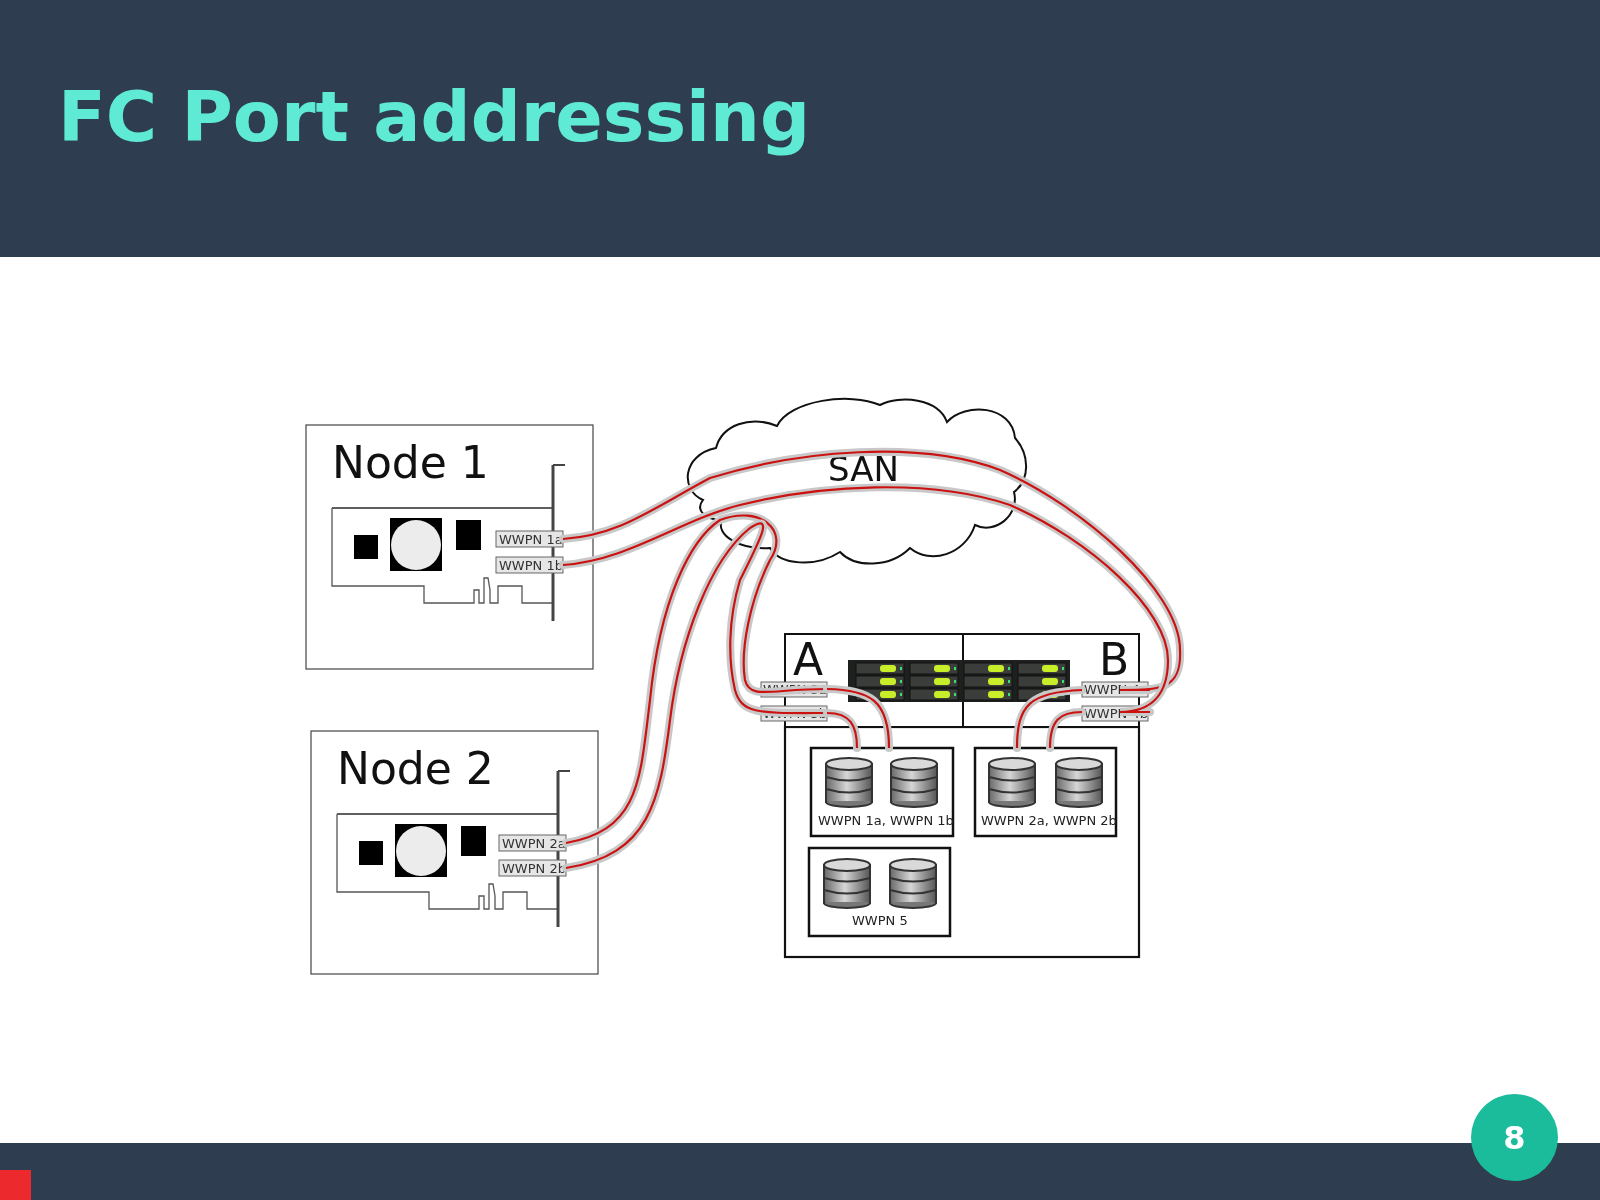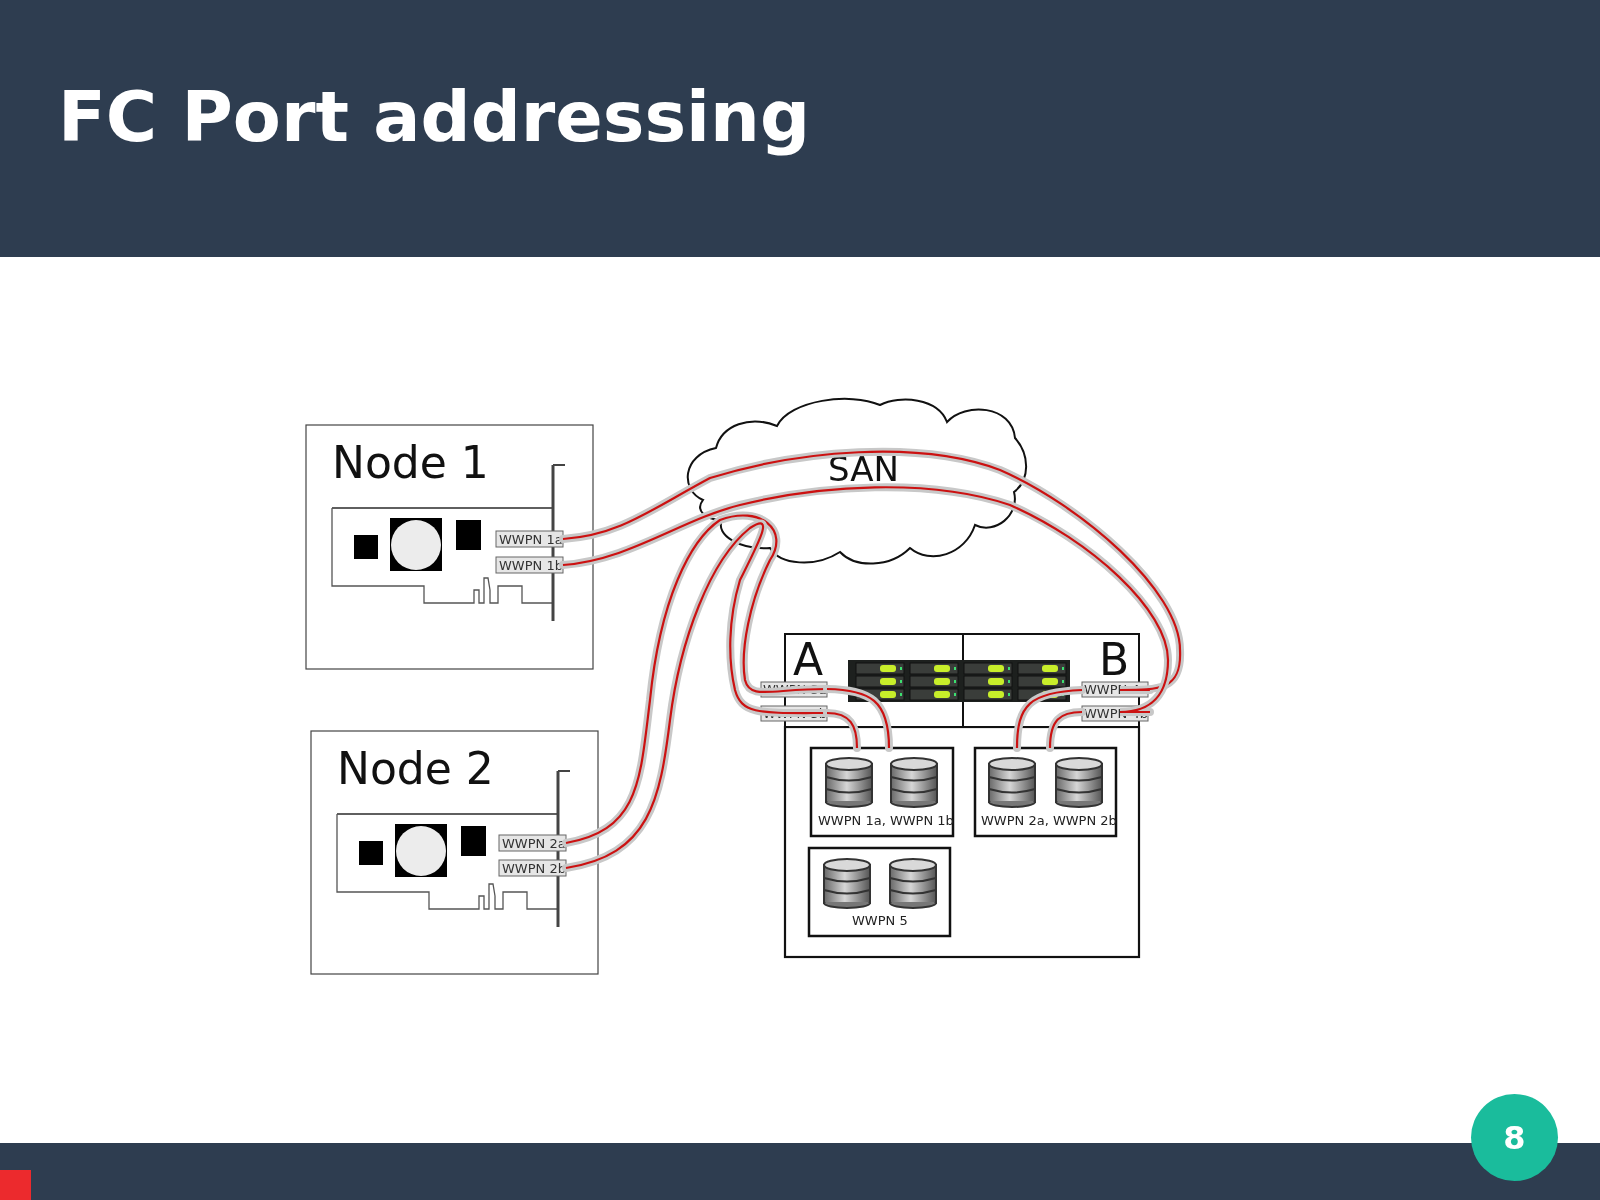--- a/index.html
+++ b/index.html
@@ -1,20 +1,20 @@
 <!DOCTYPE html>
 <html><head>
 <meta charset="utf-8">
 <style>
   html, body { margin:0; padding:0; }
   body { width:1600px; height:1200px; position:relative; background:#ffffff; overflow:hidden;
          font-family:"DejaVu Sans", sans-serif; }
   .header { position:absolute; left:0; top:0; width:1600px; height:257px; background:#2e3d50; }
   .title { position:absolute; left:58px; top:82px; font-family:"DejaVu Sans", sans-serif; font-weight:bold;
-           font-size:70px; color:#ffffff; letter-spacing:0px; line-height:1; }
+           font-size:70px; color:#5eead4; letter-spacing:0px; line-height:1; }
   .footer { position:absolute; left:0; top:1143px; width:1600px; height:57px; background:#2e3d50; }
   .red-square { position:absolute; left:0; top:1170px; width:31px; height:30px; background:#ec2a2d; }
   .page-badge { position:absolute; left:1471px; top:1094px; width:87px; height:87px; border-radius:50%;
                 background:#1abc9c; color:#fff; font-weight:bold; font-size:32px; display:flex;
                 align-items:center; justify-content:center; font-family:"DejaVu Sans", sans-serif; }
   svg#diagram { position:absolute; left:0; top:0; }
   .lbl { font-family:"DejaVu Sans", sans-serif; }
 </style>
 </head>
 <body>

